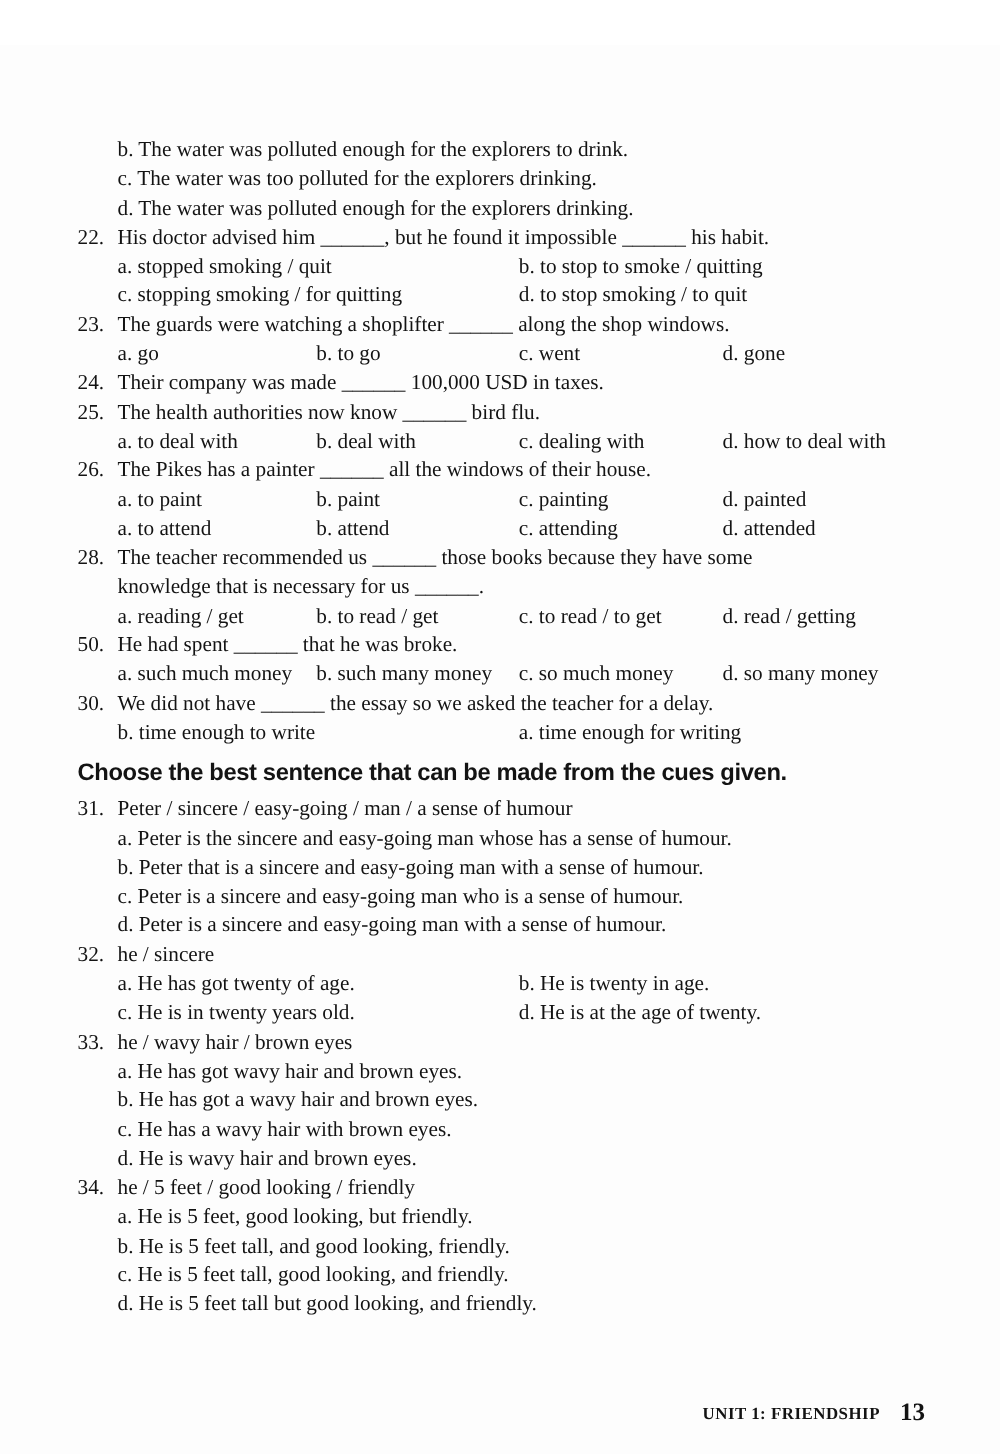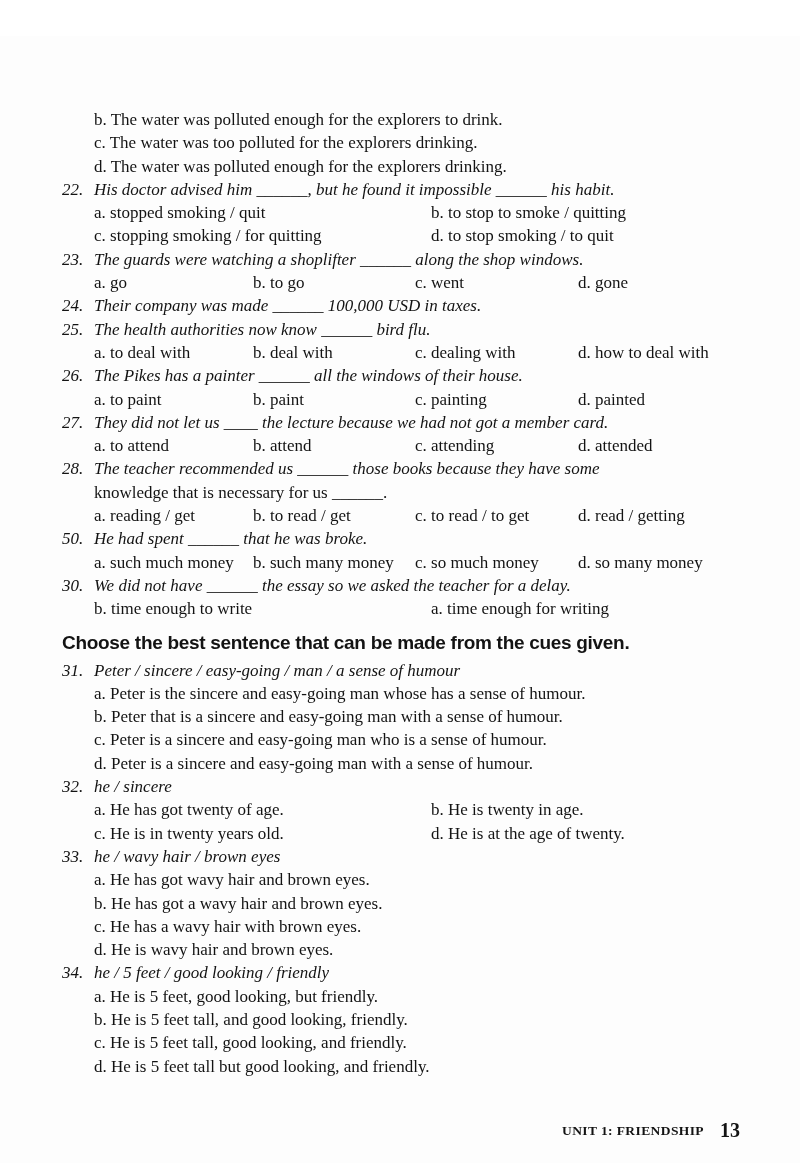--- a/index.html
+++ b/index.html
@@ -8,27 +8,27 @@
     width:800px;height:1163px;
     background:#fdfdfd;
     font-family:"Liberation Serif","DejaVu Serif",serif;
     font-size:17px;
     line-height:23.3px;
     color:#131313;
     overflow:hidden;
     margin-top:36px;
   }
   .content{position:absolute;left:62px;top:72px;width:682px;}
-  .q-line{display:flex;font-style:italic;}
+  .q-line{display:flex;}
   .q-num{flex:0 0 32px;}
   .q-text{flex:1;}
   .cont-line{margin-left:32px;}
   .opt-line{margin-left:32px;}
   .opt-row{display:grid;margin-left:32px;}
-  .row2{grid-template-columns:321px 1fr;gap:16px;}
+  .row2{grid-template-columns:321px 1fr;}
   .row4{grid-template-columns:159px 162px 163px 1fr;}
   .heading{
     font-family:"Liberation Sans","DejaVu Sans",sans-serif;
     font-weight:bold;
     font-size:19px;
     line-height:25px;
     letter-spacing:-0.3px;
     margin:9px 0 4px 0;
   }
   .footer{
@@ -114,24 +114,20 @@
       </div>
       <div class="opt-row row4">
         <span>a. to paint</span>
         <span>b. paint</span>
         <span>c. painting</span>
         <span>d. painted</span>
       </div>
     </div>
 
     <div>
-      <div class="q-line">
-        <span class="q-num">27.</span>
-        <span class="q-text">They did not let us ____ the lecture because we had not got a member card.</span>
-      </div>
       <div class="opt-row row4">
         <span>a. to attend</span>
         <span>b. attend</span>
         <span>c. attending</span>
         <span>d. attended</span>
       </div>
     </div>
 
     <div>
       <div class="q-line">

